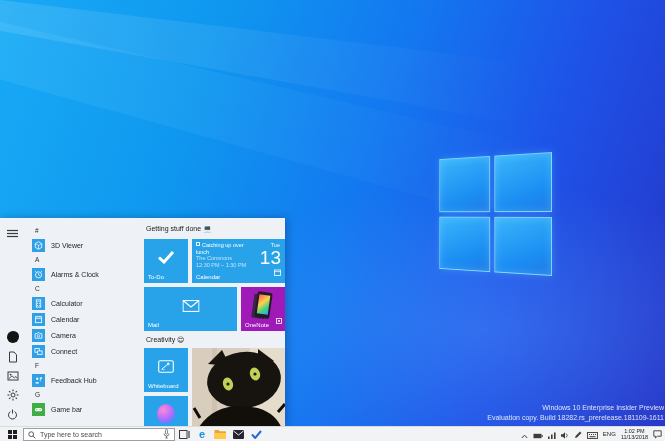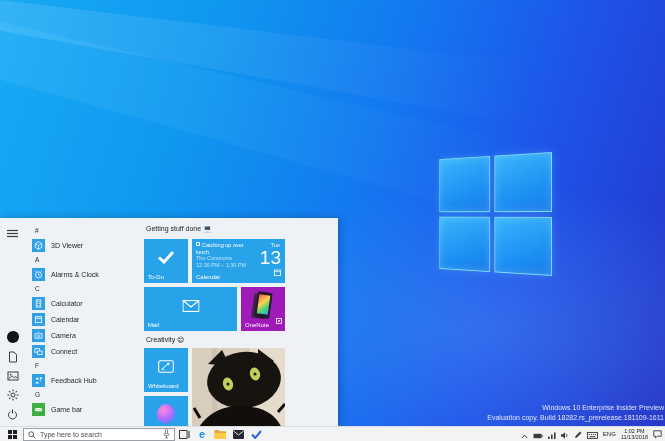--- a/index.html
+++ b/index.html
@@ -26,21 +26,21 @@
     display:grid;grid-template-columns:1fr 1fr;grid-template-rows:1fr 1fr;gap:5px;}
   .pane{background:linear-gradient(160deg,#3ab6fb,#1b8df2 70%,#1f7ae8);
     border:1px solid rgba(155,235,255,.75);
     box-shadow:inset 0 0 10px rgba(170,240,255,.25),0 0 8px rgba(90,190,255,.35);}
 
   
   .watermark{position:absolute;right:1px;top:403px;text-align:right;
     color:rgba(255,255,255,.85);font-size:7px;line-height:9.5px;}
 
   
-  .start-menu{position:absolute;left:0;top:218px;width:338px;height:208px;
+  .start-menu{position:absolute;left:0;top:218px;width:285px;height:208px;
     background:rgba(243,244,246,.98);overflow:hidden;display:flex;
     box-shadow:2px 0 8px rgba(0,0,30,.25);color:#1f1f1f;}
   .rail{width:25px;display:flex;flex-direction:column;align-items:center;
     padding:8px 0 6px;flex:none;}
   .rail-btn{width:16px;height:14px;display:flex;align-items:center;justify-content:center;margin-bottom:6px;}
   .rail-bottom{margin-top:auto;display:flex;flex-direction:column;align-items:center;gap:8px;}
   .rail svg{display:block;}
   .avatar{width:12px;height:12px;border-radius:50% 46% 52% 48%;background:#141414;}
 
   .apps{width:117px;padding:6px 0 0 5px;flex:none;}

